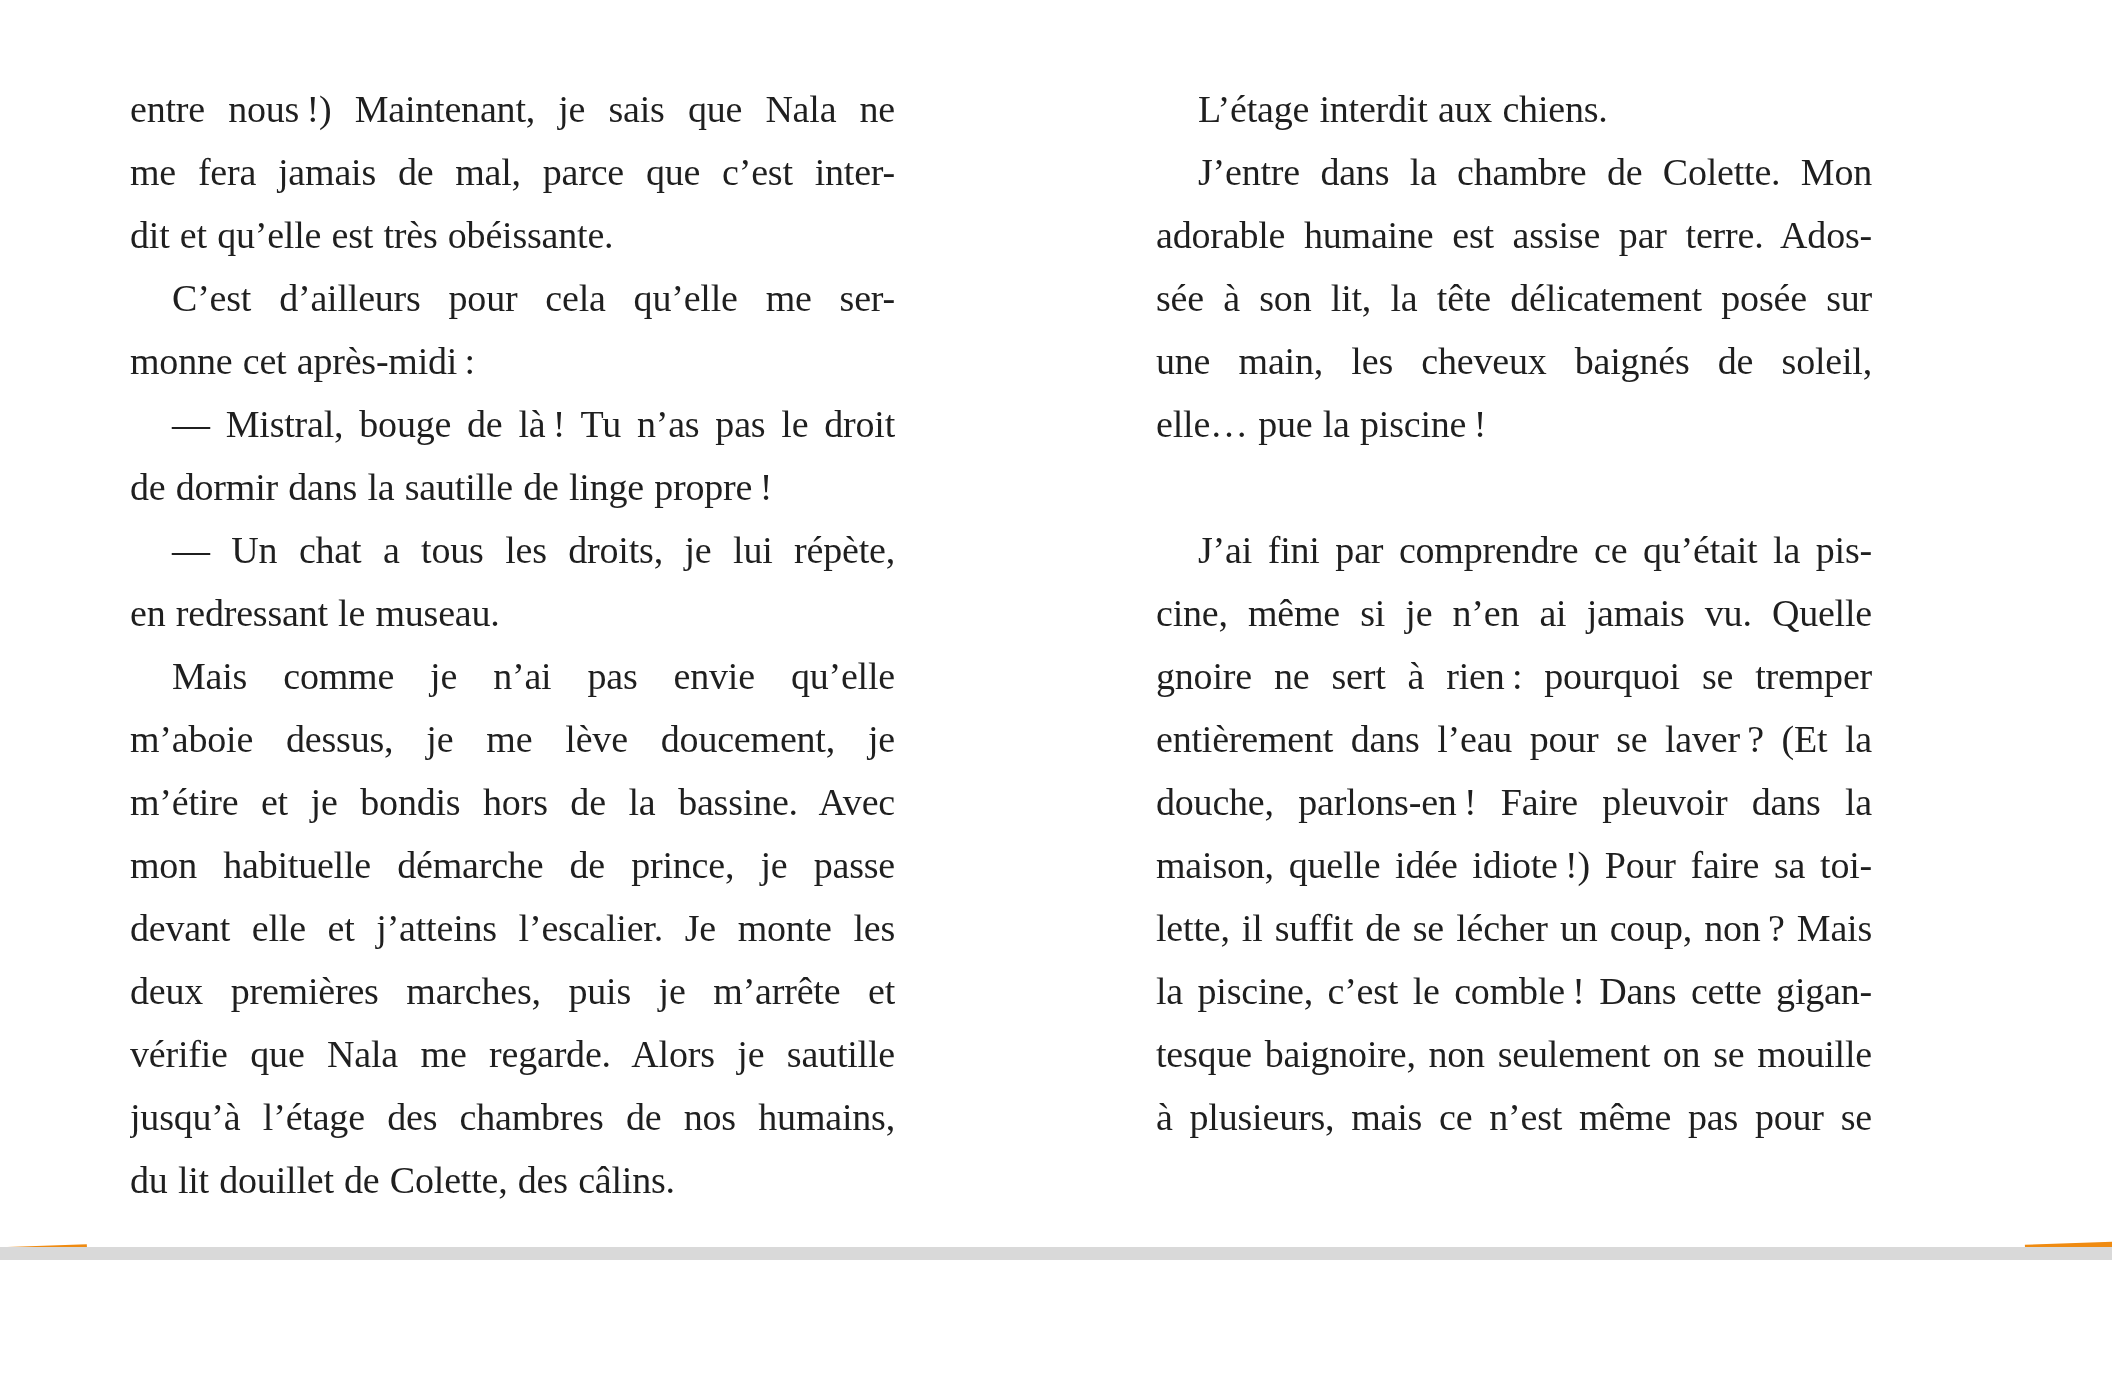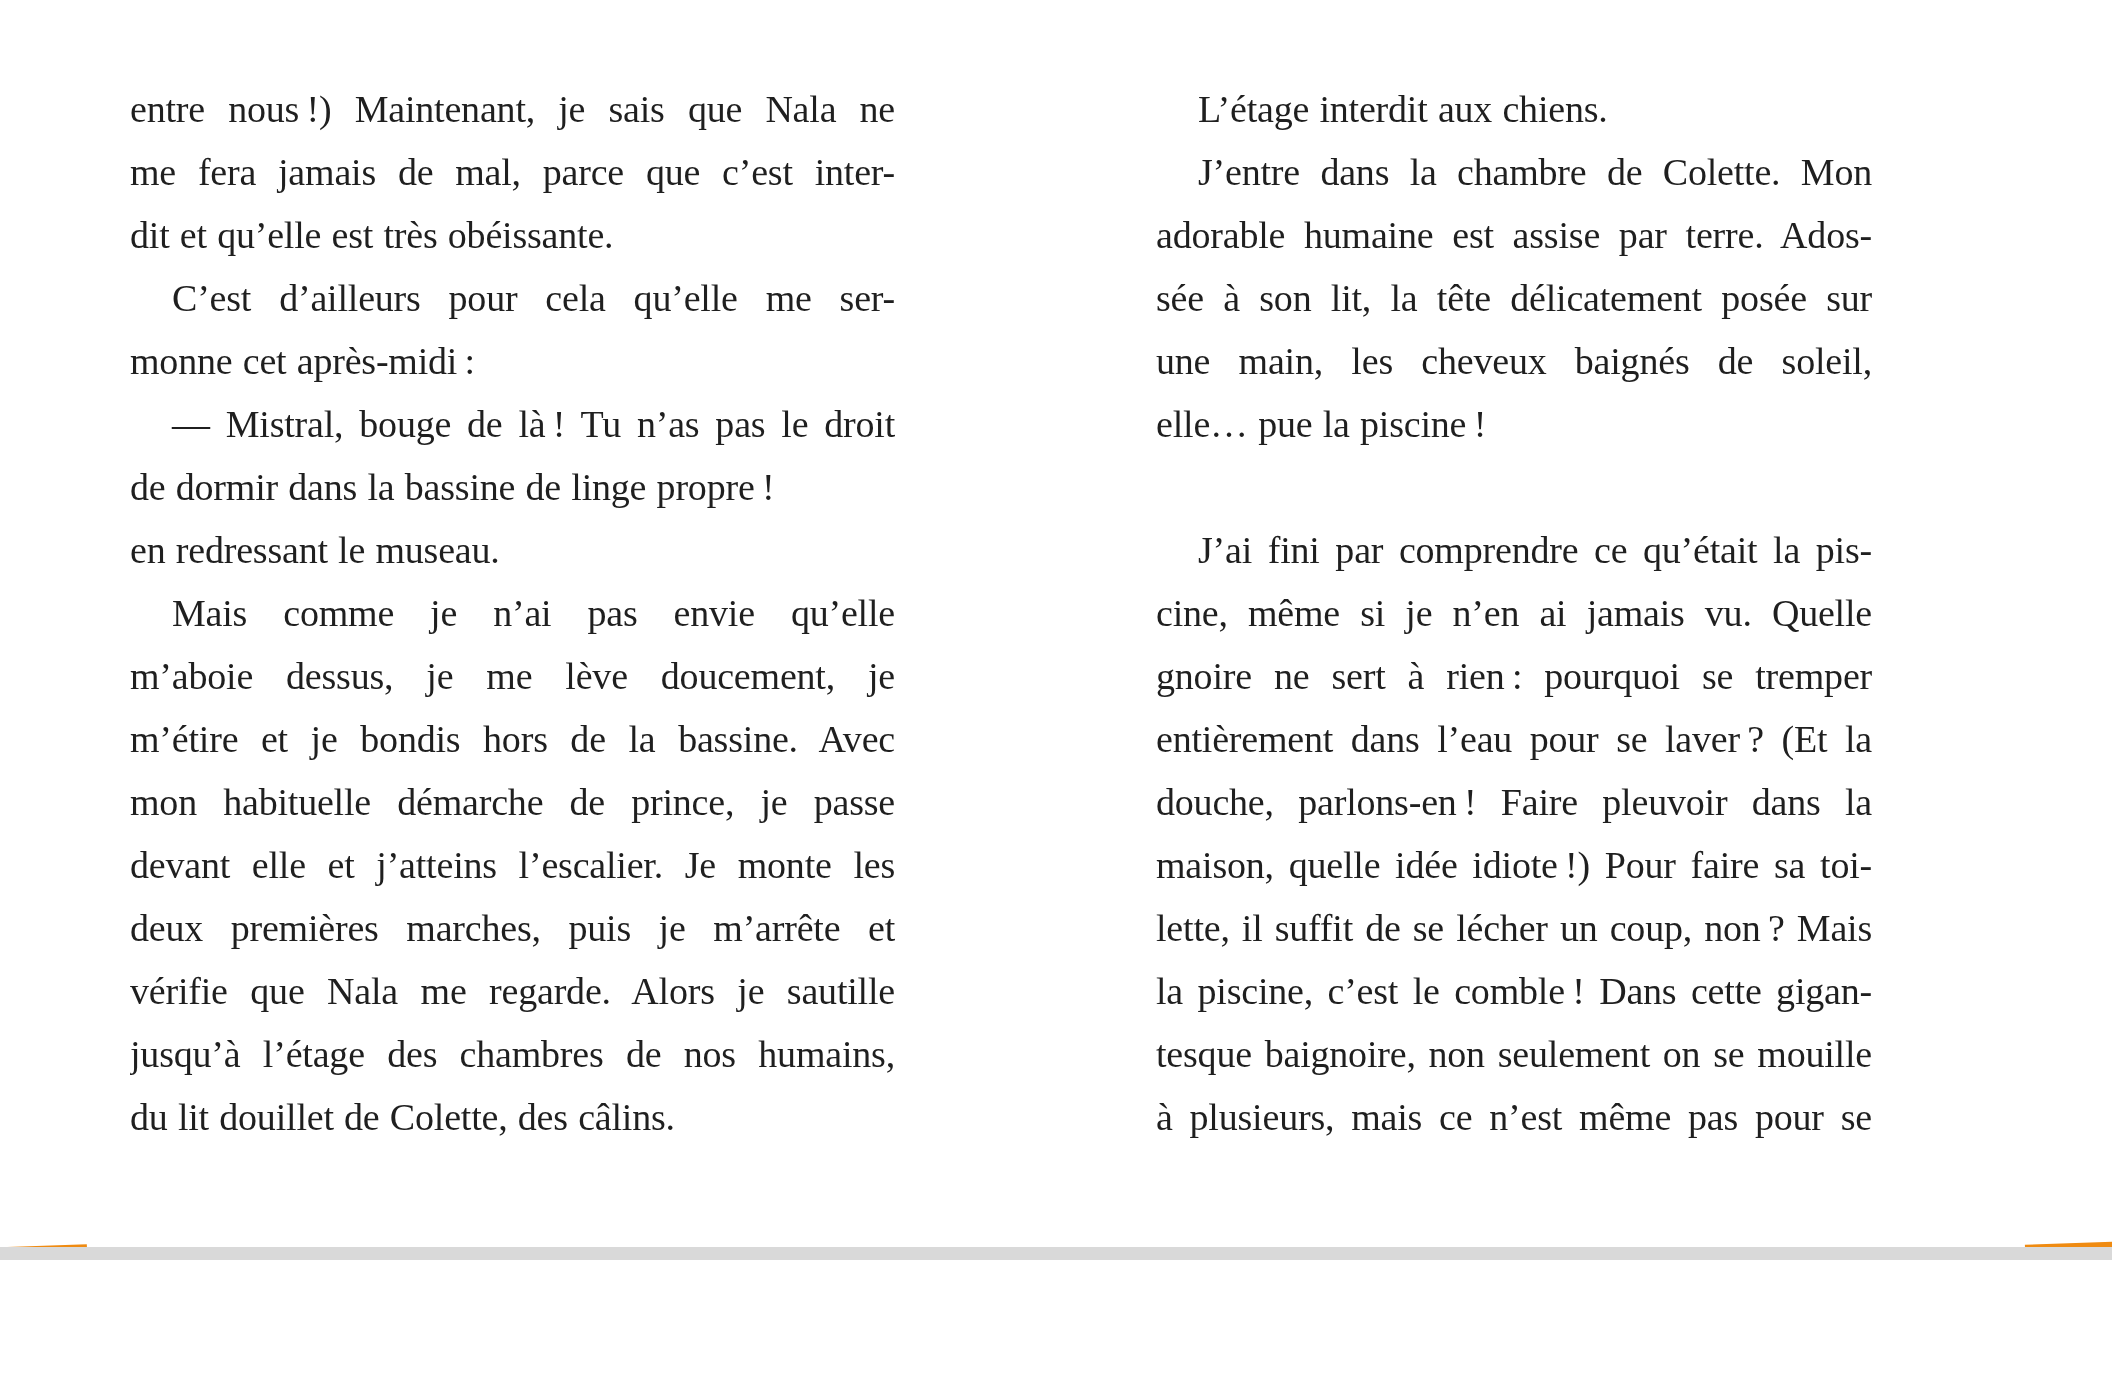--- a/index.html
+++ b/index.html
@@ -45,21 +45,22 @@
 
 <div id="spread" style="color: rgb(31, 31, 31);">
 
   <div class="page-text left-col">
       <div class="line">entre nous !) Maintenant, je sais que Nala ne</div>
       <div class="line">me fera jamais de mal, parce que c’est inter-</div>
       <div class="line end">dit et qu’elle est très obéissante.</div>
       <div class="line indent">C’est d’ailleurs pour cela qu’elle me ser-</div>
       <div class="line end">monne cet après-midi :</div>
       <div class="line indent">— Mistral, bouge de là ! Tu n’as pas le droit</div>
-      <div class="line end">de dormir dans la bassine de linge propre !</div>
+      <div class="line end">de dormir dans la sautille de linge propre !</div>
+      <div class="line indent">— Un chat a tous les droits, je lui répète,</div>
       <div class="line end">en redressant le museau.</div>
       <div class="line indent">Mais comme je n’ai pas envie qu’elle</div>
       <div class="line">m’aboie dessus, je me lève doucement, je</div>
       <div class="line">m’étire et je bondis hors de la bassine. Avec</div>
       <div class="line">mon habituelle démarche de prince, je passe</div>
       <div class="line">devant elle et j’atteins l’escalier. Je monte les</div>
       <div class="line">deux premières marches, puis je m’arrête et</div>
       <div class="line">vérifie que Nala me regarde. Alors je sautille</div>
       <div class="line">jusqu’à l’étage des chambres de nos humains,</div>
       <div class="line end">du lit douillet de Colette, des câlins.</div>

